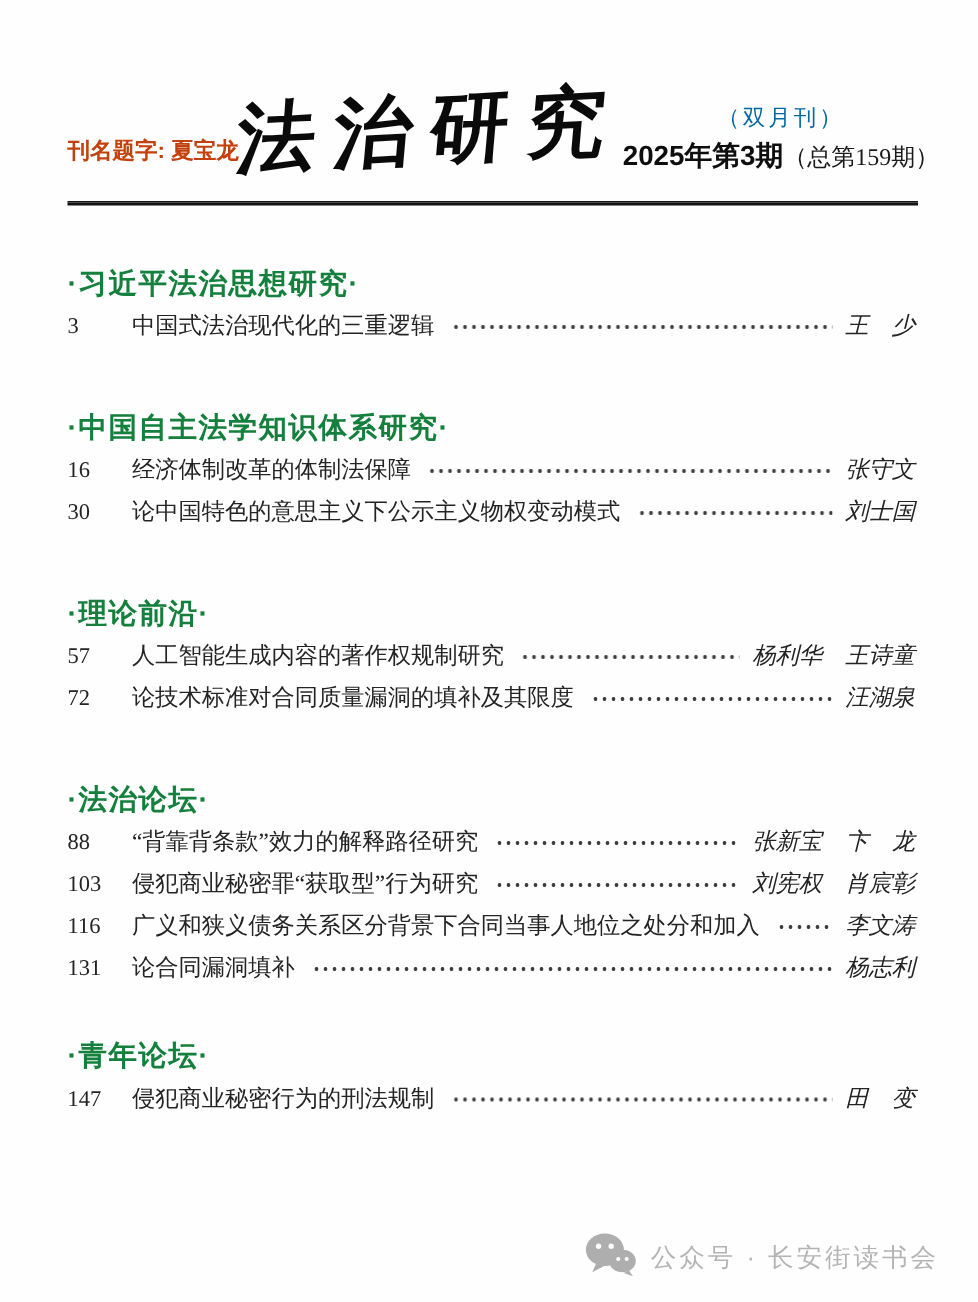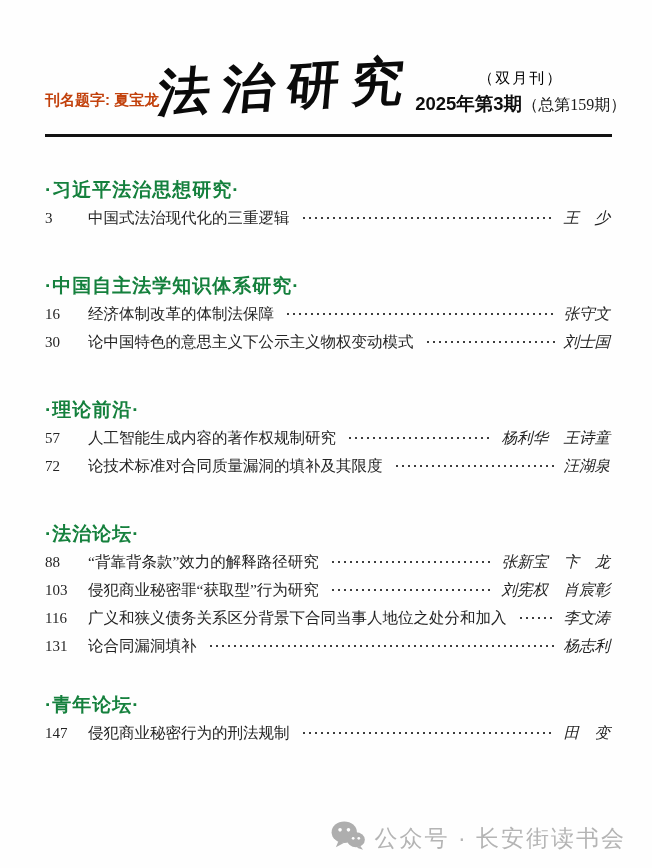--- a/index.html
+++ b/index.html
@@ -44,21 +44,21 @@
     white-space: nowrap;
   }
   .masthead-right {
     text-align: center;
     padding-bottom: 10px;
     white-space: nowrap;
   }
   .frequency {
     font-size: 15px;
     letter-spacing: 2px;
-    color: #000000;
+    color: #0369a1;
   }
   .issue-line { margin-top: 3px; }
   .issue-main {
     font-family: "Liberation Sans", "DejaVu Sans", sans-serif;
     font-weight: bold;
     font-size: 18.5px;
     color: #0e0e0e;
   }
   .issue-total {
     font-size: 16px;
@@ -118,21 +118,21 @@
   
   .watermark {
     position: absolute;
     right: 26px;
     bottom: 12px;
     display: flex;
     align-items: center;
     gap: 10px;
     color: #b4b4b4;
     font-family: "Liberation Sans", "DejaVu Sans", sans-serif;
-    font-size: 23px;
+    font-size: 17px;
     letter-spacing: 2px;
   }
   .wechat-icon { display: inline-block; }
 </style>
 </head>
 <body>
 
 <div class="page">
 
   <div class="masthead">

